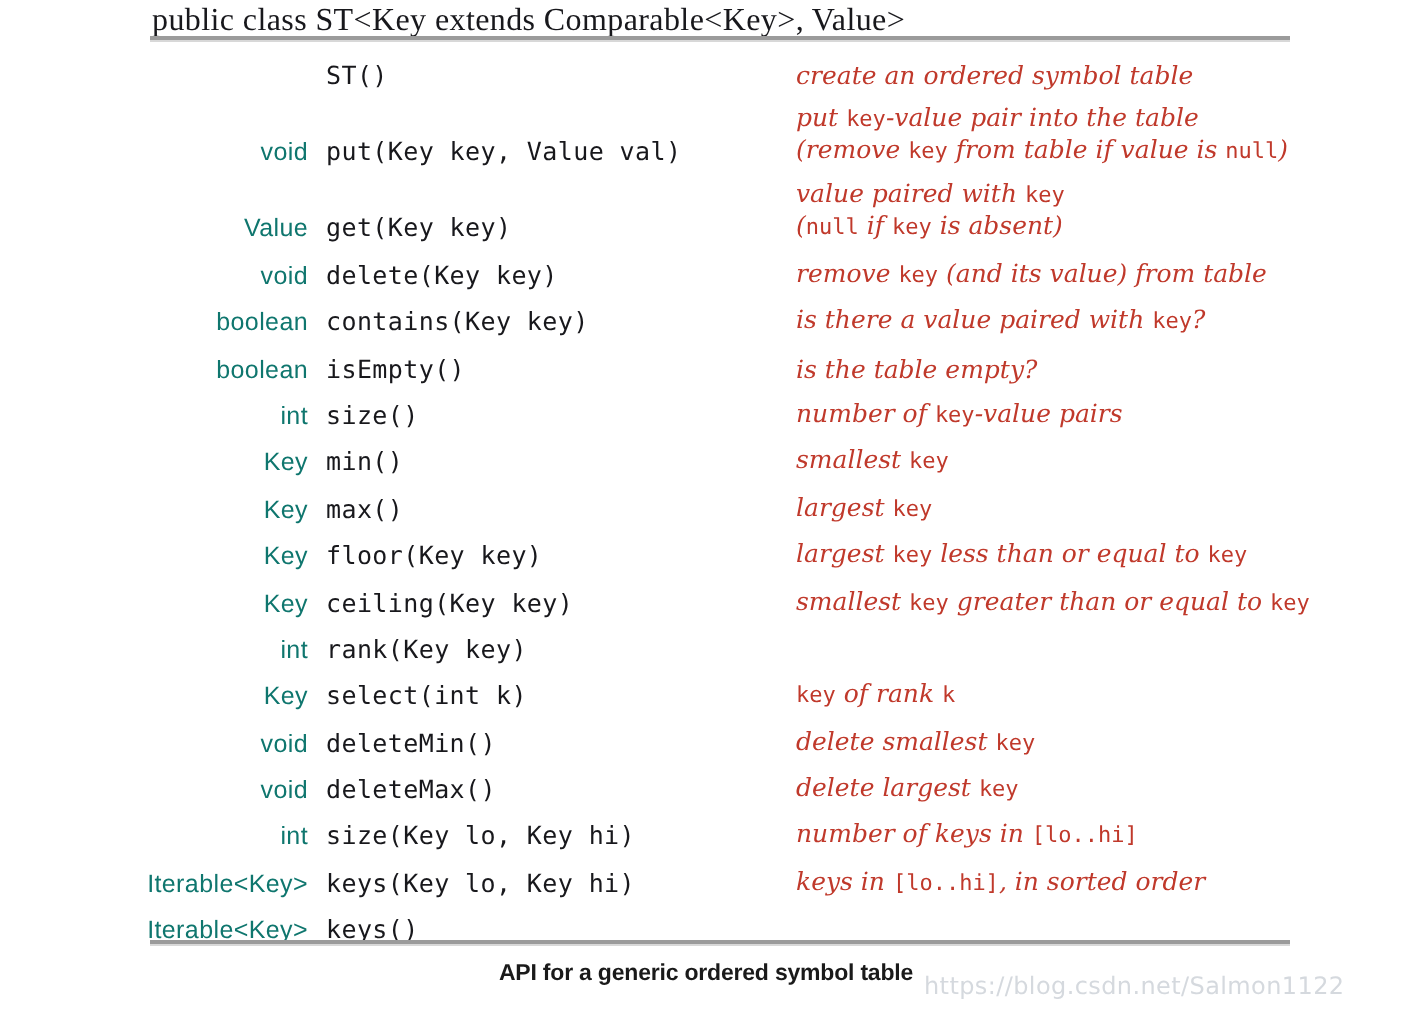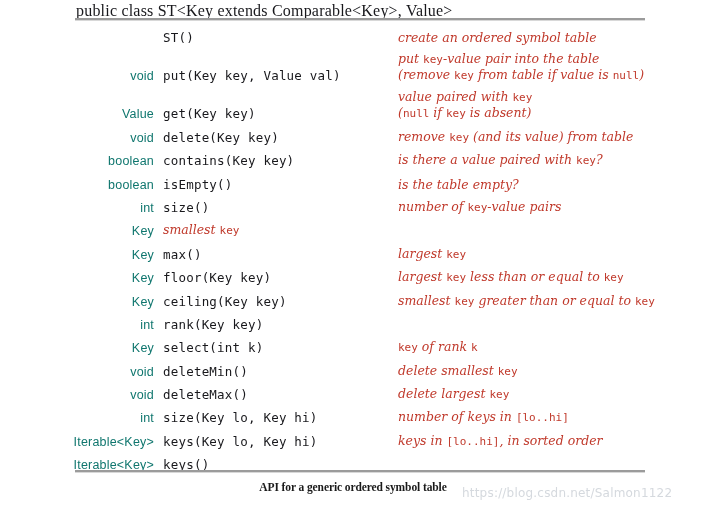--- a/index.html
+++ b/index.html
@@ -102,21 +102,21 @@
   .row.h1 { height: 23.4px; }
   .row.h2b { height: 38px; }
 
   
   .caption {
     position: absolute;
     left: 0;
     top: 481px;
     width: 706px;
     text-align: center;
-    font-family: Liberation Serif, serif;
+    font-family: Liberation Sans, sans-serif;
     font-weight: bold;
     font-size: 11.5px;
     color: #1a1a1a;
     letter-spacing: -0.1px;
   }
 
   
   .watermark {
     position: absolute;
     left: 462px;
@@ -169,20 +169,21 @@
         <div class="sig">isEmpty()</div>
         <div class="desc"><span class="l1">is the table empty?</span></div>
       </div>
       <div class="row h1">
         <div class="ret">int</div>
         <div class="sig">size()</div>
         <div class="desc"><span class="l1">number of <span class="code">key</span>-value pairs</span></div>
       </div>
       <div class="row h1">
         <div class="ret">Key</div>
+        <div class="sig">min()</div>
         <div class="desc"><span class="l1">smallest <span class="code">key</span></span></div>
       </div>
       <div class="row h1">
         <div class="ret">Key</div>
         <div class="sig">max()</div>
         <div class="desc"><span class="l1">largest <span class="code">key</span></span></div>
       </div>
       <div class="row h1">
         <div class="ret">Key</div>
         <div class="sig">floor(Key key)</div>

